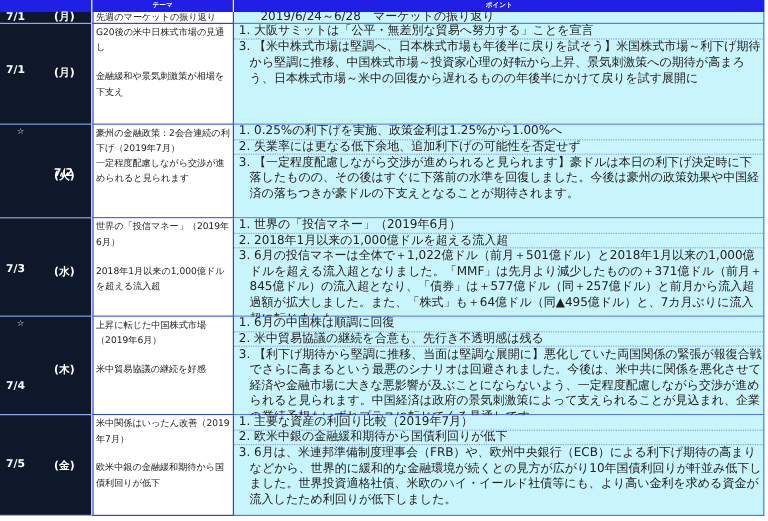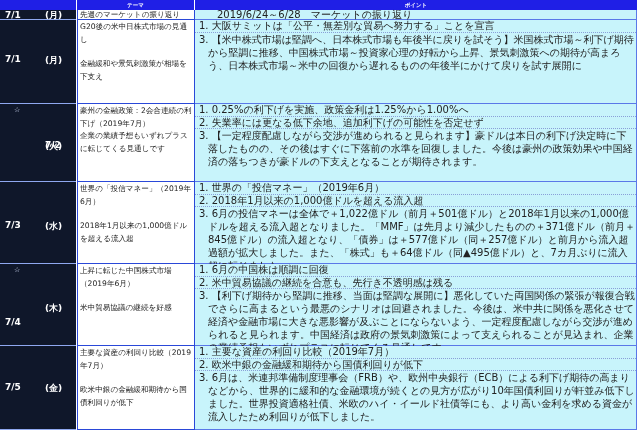--- a/index.html
+++ b/index.html
@@ -57,21 +57,21 @@
   </div>
 
   <div class="row" style="top:104px;height:78px;">
     <div class="date">
       <span class="star">☆</span>
       <span class="d" style="top:36px;margin-left:40px;">7/2</span>
       <span class="w" style="top:36px;">(火)</span>
     </div>
     <div class="theme">
       <div>豪州の金融政策：2会合連続の利下げ（2019年7月）</div>
-      <div>企業の業績予想もいずれプラスに転じてくる見通しです</div>
+      <div>一定程度配慮しながら交渉が進められると見られます</div>
     </div>
     <div class="points">
       <div class="pt">1. 0.25%の利下げを実施、政策金利は1.25%から1.00%へ</div>
       <div class="pt">2. 失業率には更なる低下余地、追加利下げの可能性を否定せず</div>
       <div class="pt pt3"><span>3. </span><b>【一定程度配慮しながら交渉が進められると見られます】</b><span>豪ドルは本日の利下げ決定時に下落したものの、その後はすぐに下落前の水準を回復しました。今後は豪州の政策効果や中国経済の落ちつきが豪ドルの下支えとなることが期待されます。</span></div>
     </div>
   </div>
 
   <div class="row" style="top:182px;height:82px;">
     <div class="date">
@@ -107,21 +107,21 @@
       <div class="pt pt3"><span>3. </span><b>【利下げ期待から堅調に推移、当面は堅調な展開に】</b><span>悪化していた両国関係の緊張が報復合戦でさらに高まるという最悪のシナリオは回避されました。今後は、米中共に関係を悪化させて経済や金融市場に大きな悪影響が及ぶことにならないよう、一定程度配慮しながら交渉が進められると見られます。中国経済は政府の景気刺激策によって支えられることが見込まれ、企業の業績予想もいずれプラスに転じてくる見通しです。</span></div>
     </div>
   </div>
 
   <div class="row" style="top:346px;height:84px;">
     <div class="date">
       <span class="d" style="top:36px;">7/5</span>
       <span class="w" style="top:36px;">(金)</span>
     </div>
     <div class="theme">
-      <div>主要な資産の利回り比較（2019年7月）</div>
+      <div>米中関係はいったん改善（2019年7月）</div>
       <div class="gap"></div>
       <div>欧米中銀の金融緩和期待から国債利回りが低下</div>
     </div>
     <div class="points">
       <div class="pt">1. 主要な資産の利回り比較（2019年7月）</div>
       <div class="pt">2. 欧米中銀の金融緩和期待から国債利回りが低下</div>
       <div class="pt pt3"><span>3. </span><b></b><span>6月は、米連邦準備制度理事会（FRB）や、欧州中央銀行（ECB）による利下げ期待の高まりなどから、世界的に緩和的な金融環境が続くとの見方が広がり10年国債利回りが軒並み低下しました。世界投資適格社債、米欧のハイ・イールド社債等にも、より高い金利を求める資金が流入したため利回りが低下しました。</span></div>
     </div>
   </div>
 </div>

